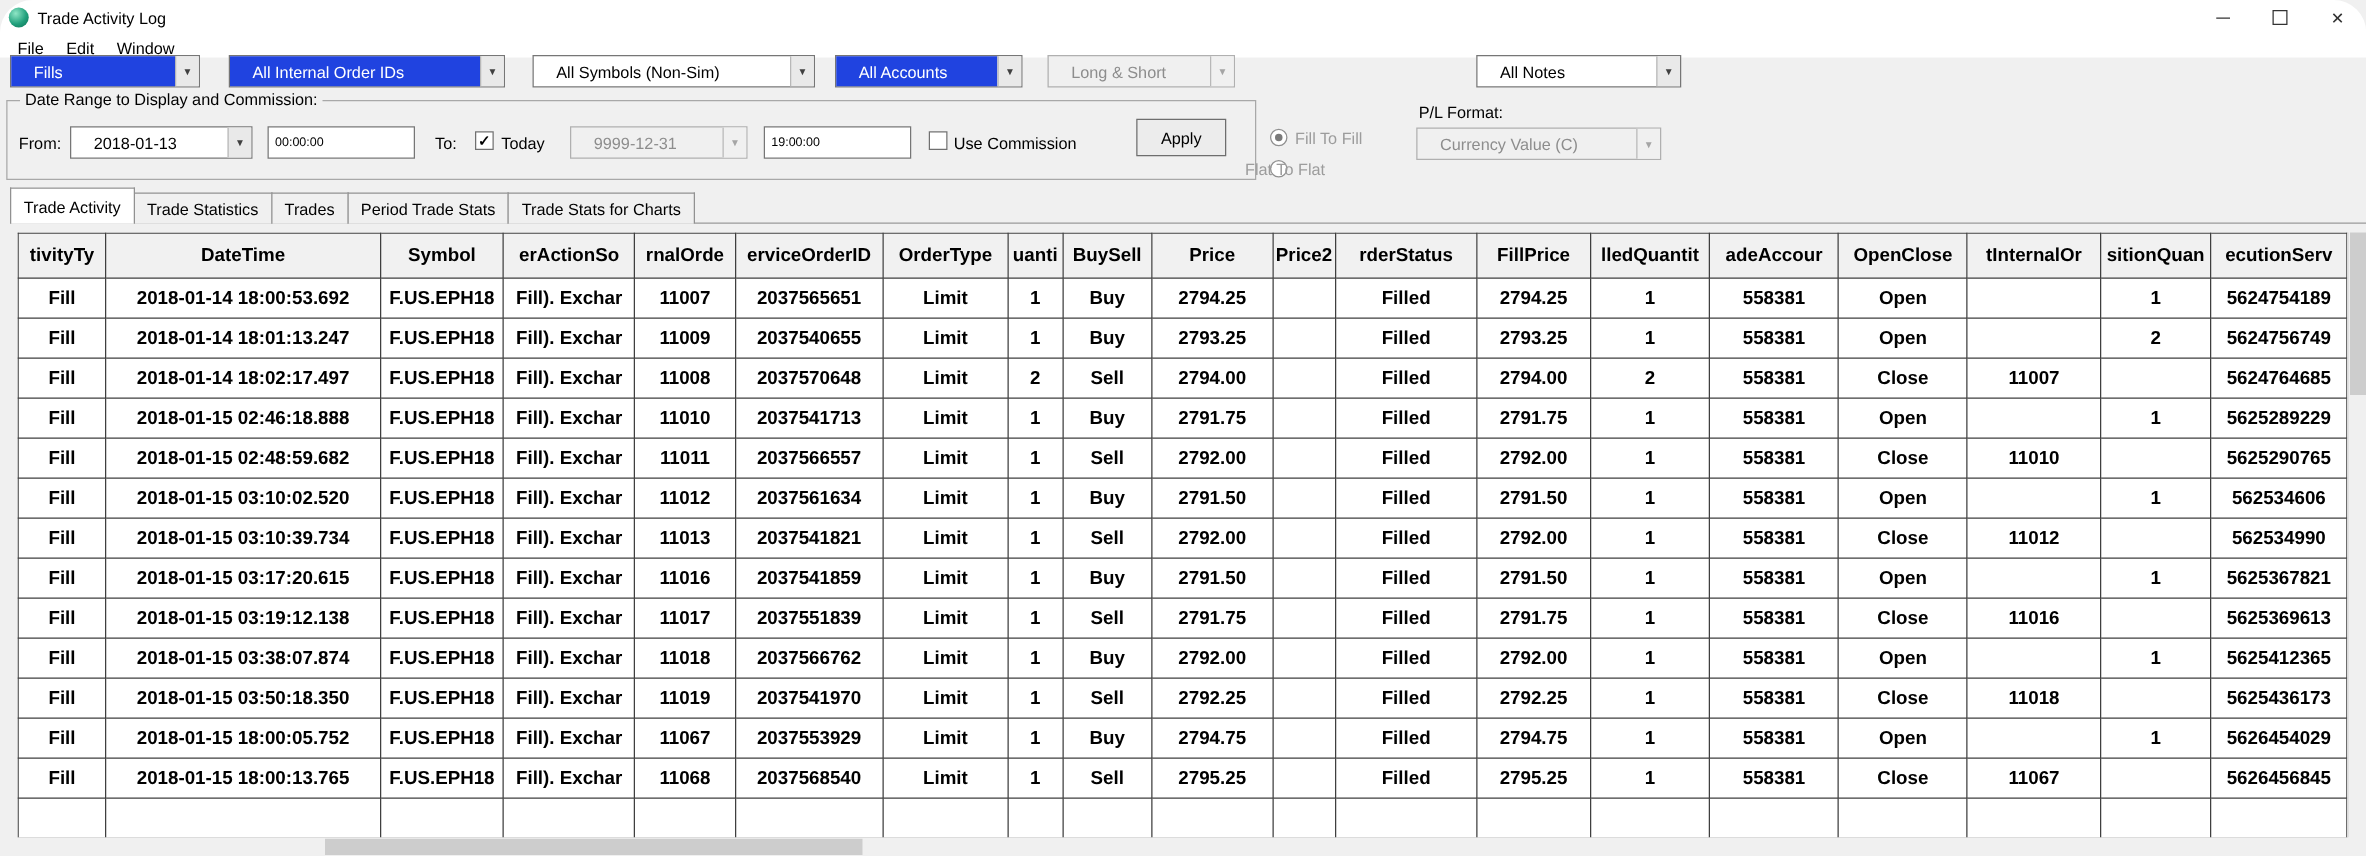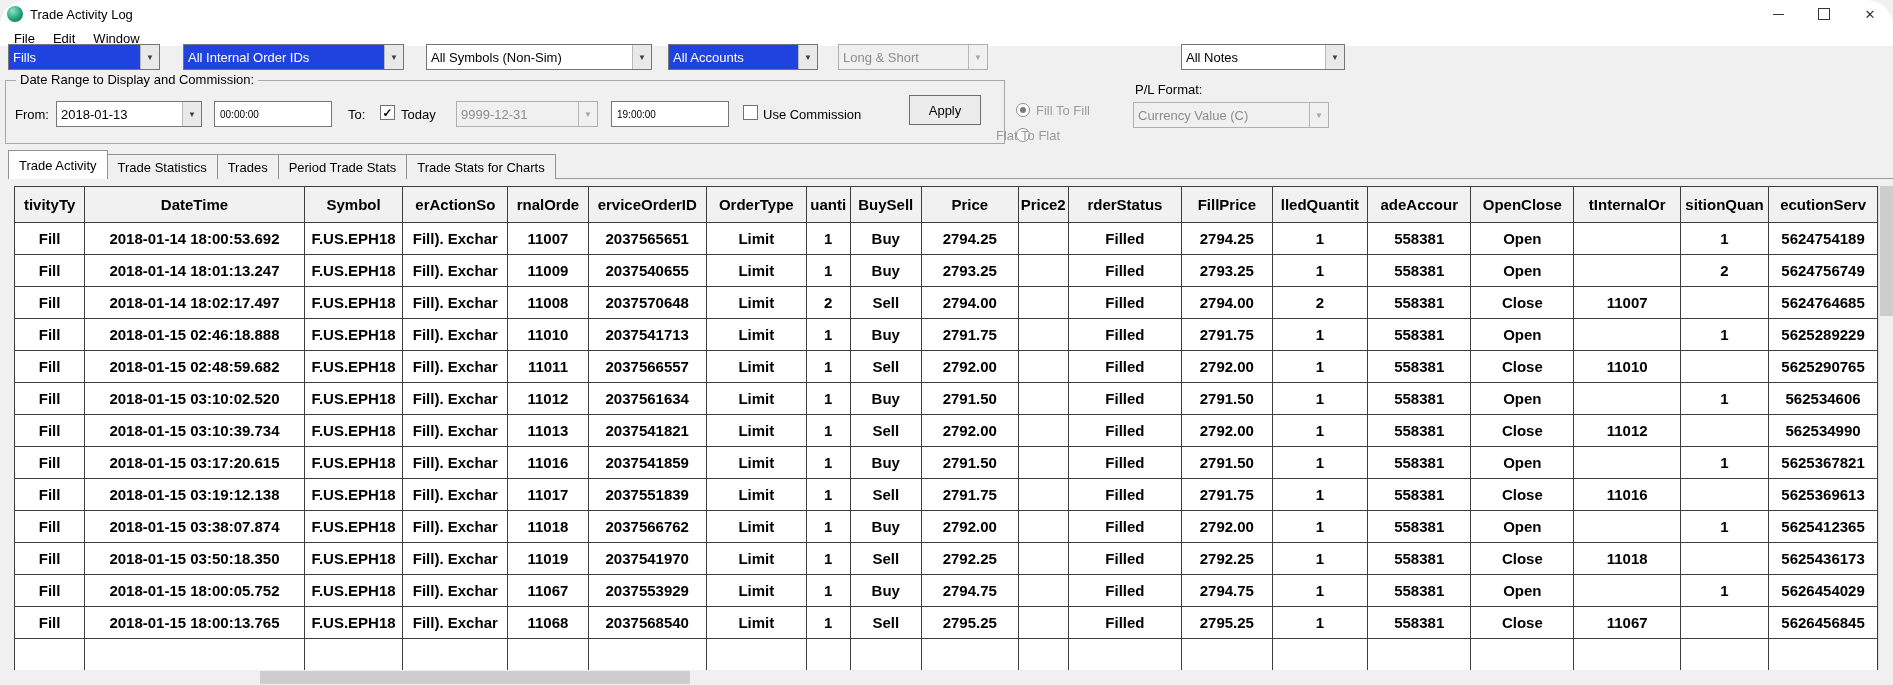--- a/index.html
+++ b/index.html
@@ -16,21 +16,21 @@
   .glyph-min{display:block;width:11px;height:1px;background:#333;}
   .glyph-max{display:block;width:10px;height:10px;border:1px solid #333;}
   .glyph-close{font-size:13px;color:#333;line-height:1;}
 
   
   .menubar{position:absolute;top:28px;left:0;width:100%;height:18px;background:#ffffff;display:flex;align-items:flex-end;padding-left:5px;box-sizing:border-box;}
   .menu-item{font-size:13px;color:#000;padding:0 9px;}
 
   
   .combo{position:absolute;height:26px;background:#fff;border:1px solid #767676;display:flex;box-sizing:border-box;font-size:13px;}
-  .combo-text{flex:1;display:flex;align-items:center;padding:0 4px;overflow:hidden;white-space:nowrap;color:#000;}
+  .combo-text{flex:1;display:flex;align-items:center;padding:0 18px;overflow:hidden;white-space:nowrap;color:#000;}
   .combo-text.hl{background:var(--selection-bg,#2043e0);color:var(--selection-text,#fff);}
   .combo-arrow{width:18px;display:flex;align-items:center;justify-content:center;font-size:8px;color:#404040;background:#e9e9e9;border-left:1px solid #b8b8b8;}
   .combo.disabled{background:#f0f0f0;border-color:#b0b0b0;}
   .combo.disabled .combo-text{color:#8d8d8d;}
   .combo.disabled .combo-arrow{color:#a5a5a5;background:#f0f0f0;}
 
   .textbox{position:absolute;height:26px;border:1px solid #767676;background:#fff;font-size:10px;padding:0 5px;font-family:inherit;box-sizing:border-box;color:#000;}
 
   .ctl-label{position:absolute;font-size:13px;color:#000;white-space:nowrap;}
   .ctl-label.dim{color:#9c9c9c;}

